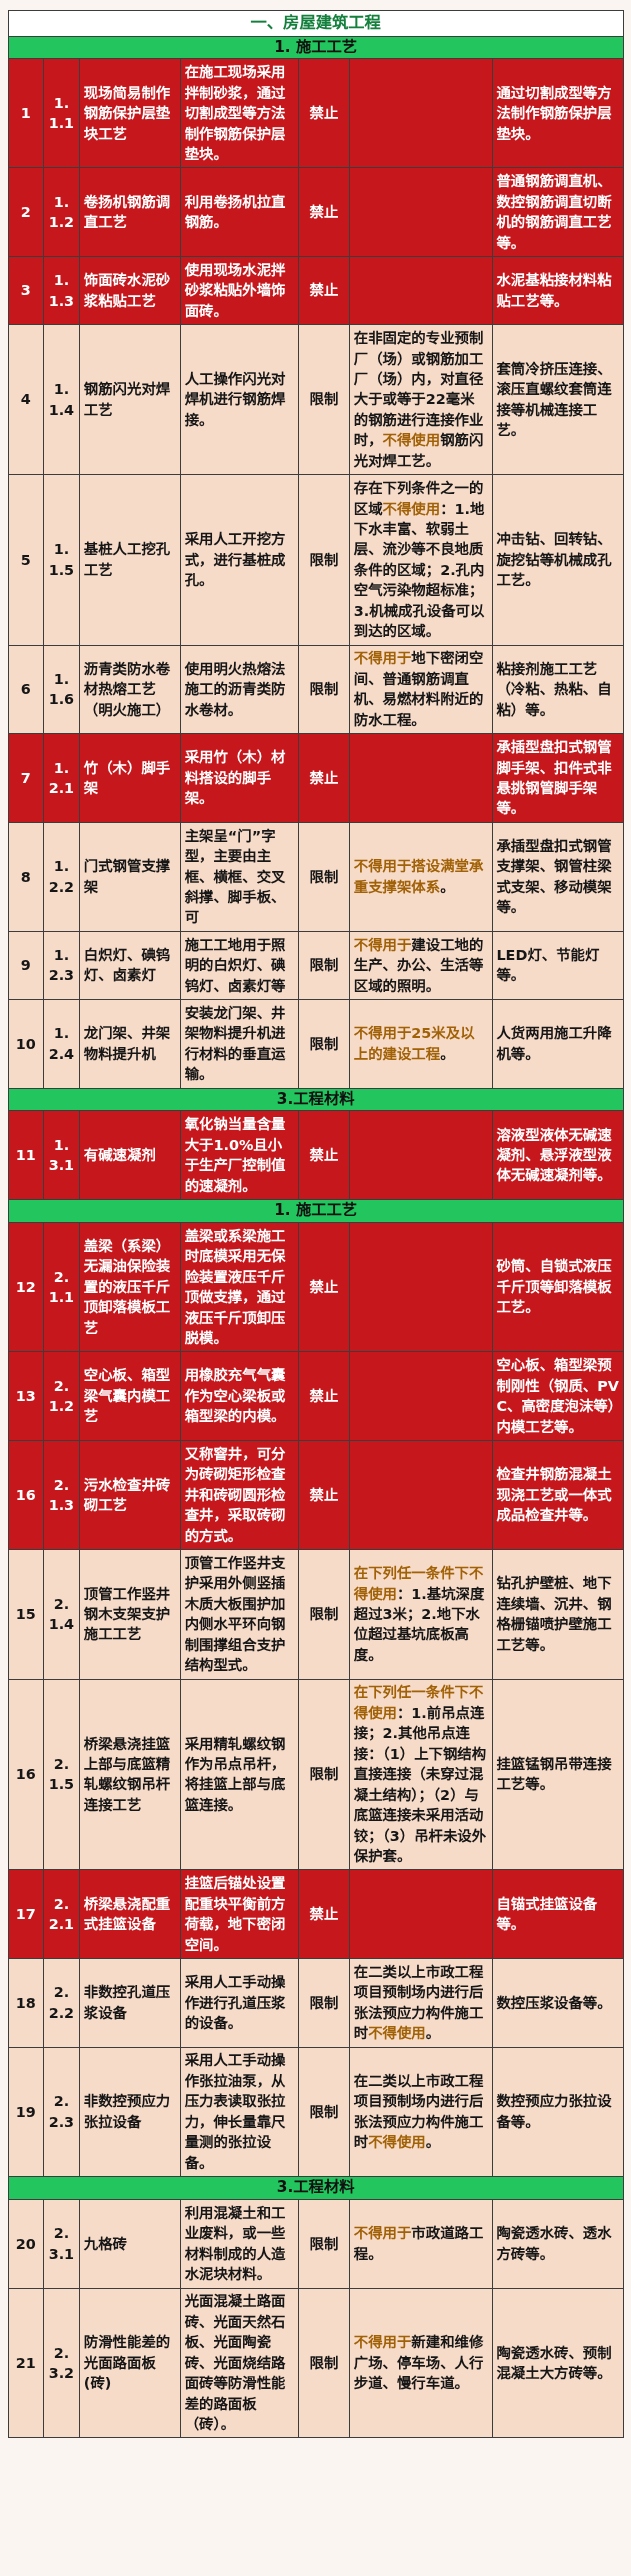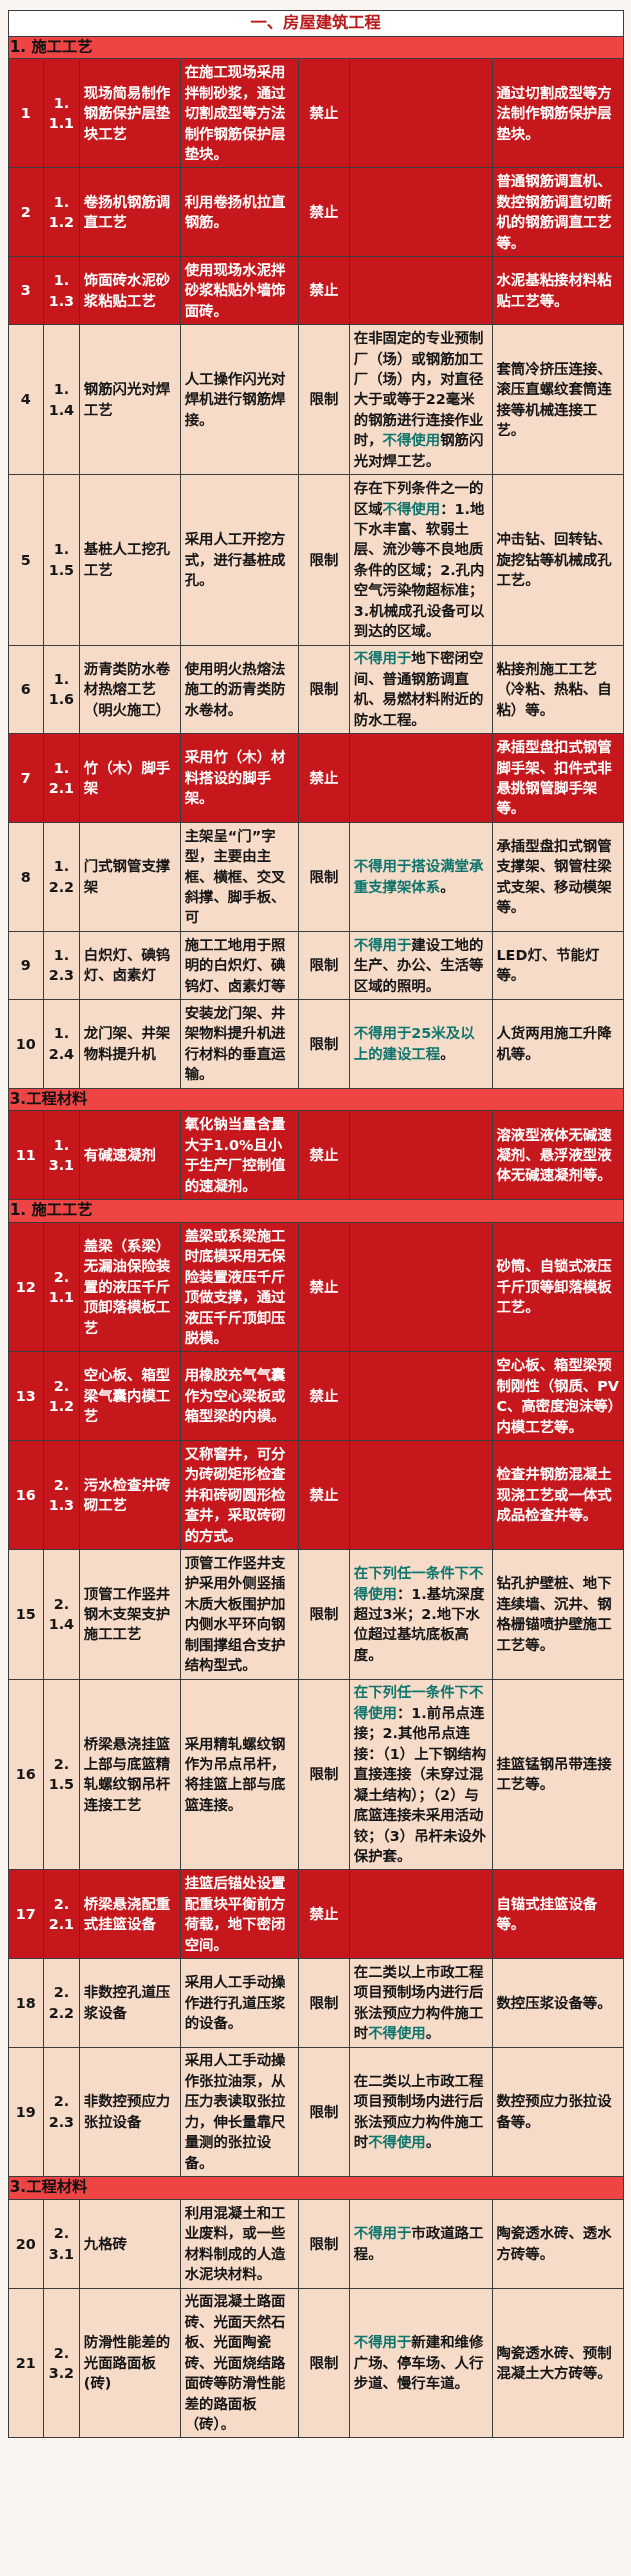--- a/index.html
+++ b/index.html
@@ -44,48 +44,48 @@
     font-size:14.4px;
     font-weight:bold;
     text-align:center;
     vertical-align:middle;
     height:44px;
     padding:2.9px 1.9px;
     line-height:1.3;
   }
   tr.part td{
     background:#ffffff;
-    color:#b91c1c;
+    color:#15803d;
     font-size:16.3px;
     font-weight:bold;
     text-align:center;
     padding:1.9px;
     line-height:1.3;
   }
   tr.sub td{
-    background:#ef4444;
+    background:#22c55e;
     color:#111111;
     font-size:15.3px;
     font-weight:bold;
-    text-align:left;
+    text-align:center;
     padding:1px;
     line-height:1.3;
   }
   tr.ban{background:#c5171c;color:#ffffff;}
   tr.limit{background:#f7dbc9;color:#161616;}
   tr.ban td,tr.limit td{
     font-size:14.4px;
     font-weight:bold;
     line-height:1.42;
     padding:2.9px 3.8px;
     vertical-align:middle;
     text-align:left;
   }
   td.c{text-align:center !important;}
-  .em{color:#0f766e;}
+  .em{color:#a16207;}
 </style>
 </head>
 <body>
 
 <div class="page">
 
 
   <table class="catalog">
     <colgroup>
       <col style="width:5.7%">

